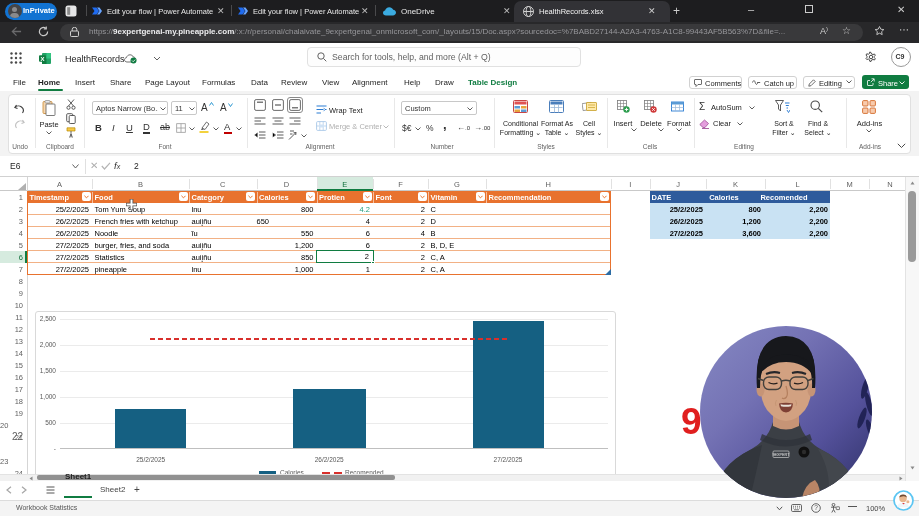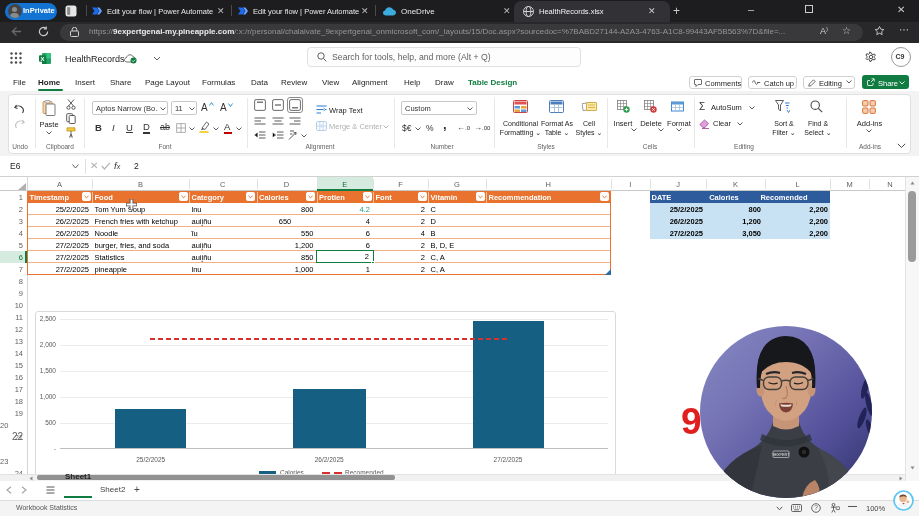--- a/index.html
+++ b/index.html
@@ -552,21 +552,21 @@
 <div class="a" style="left:94.5px;top:205.0px;font-size:7.5px;color:#000;white-space:nowrap">Tom Yum Soup</div>
 <div class="a" style="left:191.5px;top:205.0px;font-size:7.5px;color:#000">lnu</div>
 <div class="a" style="left:256.5px;top:205.0px;width:57.0px;text-align:right;font-size:7.5px;color:#000">800</div>
 <div class="a" style="left:316.5px;top:205.0px;width:53.5px;text-align:right;font-size:7.5px;color:#219e7b">4.2</div>
 <div class="a" style="left:373px;top:205.0px;width:52px;text-align:right;font-size:7.5px;color:#000">2</div>
 <div class="a" style="left:430.5px;top:205.0px;font-size:7.5px;color:#000">C</div>
 <div class="a" style="left:27px;top:214.5px;width:583.5px;height:12px;border-bottom:1px solid #f2b185"></div>
 <div class="a" style="left:27px;top:217.0px;width:62px;text-align:right;font-size:7.5px;color:#000">26/2/2025</div>
 <div class="a" style="left:94.5px;top:217.0px;font-size:7.5px;color:#000;white-space:nowrap">French fries with ketchup</div>
 <div class="a" style="left:191.5px;top:217.0px;font-size:7.5px;color:#000">auiįñu</div>
-<div class="a" style="left:256.5px;top:217.0px;width:57.0px;text-align:center;font-size:7.5px;color:#000">650</div>
+<div class="a" style="left:256.5px;top:217.0px;width:57.0px;text-align:left;font-size:7.5px;color:#000">650</div>
 <div class="a" style="left:316.5px;top:217.0px;width:53.5px;text-align:right;font-size:7.5px;color:#000">4</div>
 <div class="a" style="left:373px;top:217.0px;width:52px;text-align:right;font-size:7.5px;color:#000">2</div>
 <div class="a" style="left:430.5px;top:217.0px;font-size:7.5px;color:#000">D</div>
 <div class="a" style="left:27px;top:226.5px;width:583.5px;height:12px;border-bottom:1px solid #f2b185"></div>
 <div class="a" style="left:27px;top:229.0px;width:62px;text-align:right;font-size:7.5px;color:#000">26/2/2025</div>
 <div class="a" style="left:94.5px;top:229.0px;font-size:7.5px;color:#000;white-space:nowrap">Noodle</div>
 <div class="a" style="left:191.5px;top:229.0px;font-size:7.5px;color:#000">ĩu</div>
 <div class="a" style="left:256.5px;top:229.0px;width:57.0px;text-align:right;font-size:7.5px;color:#000">550</div>
 <div class="a" style="left:316.5px;top:229.0px;width:53.5px;text-align:right;font-size:7.5px;color:#000">6</div>
 <div class="a" style="left:373px;top:229.0px;width:52px;text-align:right;font-size:7.5px;color:#000">4</div>
@@ -609,21 +609,21 @@
 <div class="a" style="left:650px;top:202.5px;width:180px;height:12px;background:#c9e2f3"></div>
 <div class="a" style="left:650px;top:205.0px;width:53px;text-align:right;font-size:7.5px;font-weight:bold;color:#000">25/2/2025</div>
 <div class="a" style="left:706px;top:205.0px;width:55px;text-align:right;font-size:7.5px;font-weight:bold;color:#000">800</div>
 <div class="a" style="left:765px;top:205.0px;width:63px;text-align:right;font-size:7.5px;font-weight:bold;color:#000">2,200</div>
 <div class="a" style="left:650px;top:214.5px;width:180px;height:12px;background:#c9e2f3"></div>
 <div class="a" style="left:650px;top:217.0px;width:53px;text-align:right;font-size:7.5px;font-weight:bold;color:#000">26/2/2025</div>
 <div class="a" style="left:706px;top:217.0px;width:55px;text-align:right;font-size:7.5px;font-weight:bold;color:#000">1,200</div>
 <div class="a" style="left:765px;top:217.0px;width:63px;text-align:right;font-size:7.5px;font-weight:bold;color:#000">2,200</div>
 <div class="a" style="left:650px;top:226.5px;width:180px;height:12px;background:#c9e2f3"></div>
 <div class="a" style="left:650px;top:229.0px;width:53px;text-align:right;font-size:7.5px;font-weight:bold;color:#000">27/2/2025</div>
-<div class="a" style="left:706px;top:229.0px;width:55px;text-align:right;font-size:7.5px;font-weight:bold;color:#000">3,050</div>
+<div class="a" style="left:706px;top:229.0px;width:55px;text-align:right;font-size:7.5px;font-weight:bold;color:#000">3,600</div>
 <div class="a" style="left:765px;top:229.0px;width:63px;text-align:right;font-size:7.5px;font-weight:bold;color:#000">2,200</div>
 <div class="a" style="left:34.5px;top:311px;width:581px;height:172px;background:#fff;border:1px solid #d9d9d9;border-radius:3px"></div>
 <div class="a" style="left:30px;top:315.4px;width:26px;text-align:right;font-size:6.5px;color:#595959">2,500</div>
 <div class="a" style="left:60px;top:318.9px;width:548px;height:1px;background:#ebebeb"></div>
 <div class="a" style="left:30px;top:341.3px;width:26px;text-align:right;font-size:6.5px;color:#595959">2,000</div>
 <div class="a" style="left:60px;top:344.8px;width:548px;height:1px;background:#ebebeb"></div>
 <div class="a" style="left:30px;top:367.2px;width:26px;text-align:right;font-size:6.5px;color:#595959">1,500</div>
 <div class="a" style="left:60px;top:370.7px;width:548px;height:1px;background:#ebebeb"></div>
 <div class="a" style="left:30px;top:393.1px;width:26px;text-align:right;font-size:6.5px;color:#595959">1,000</div>
 <div class="a" style="left:60px;top:396.6px;width:548px;height:1px;background:#ebebeb"></div>

